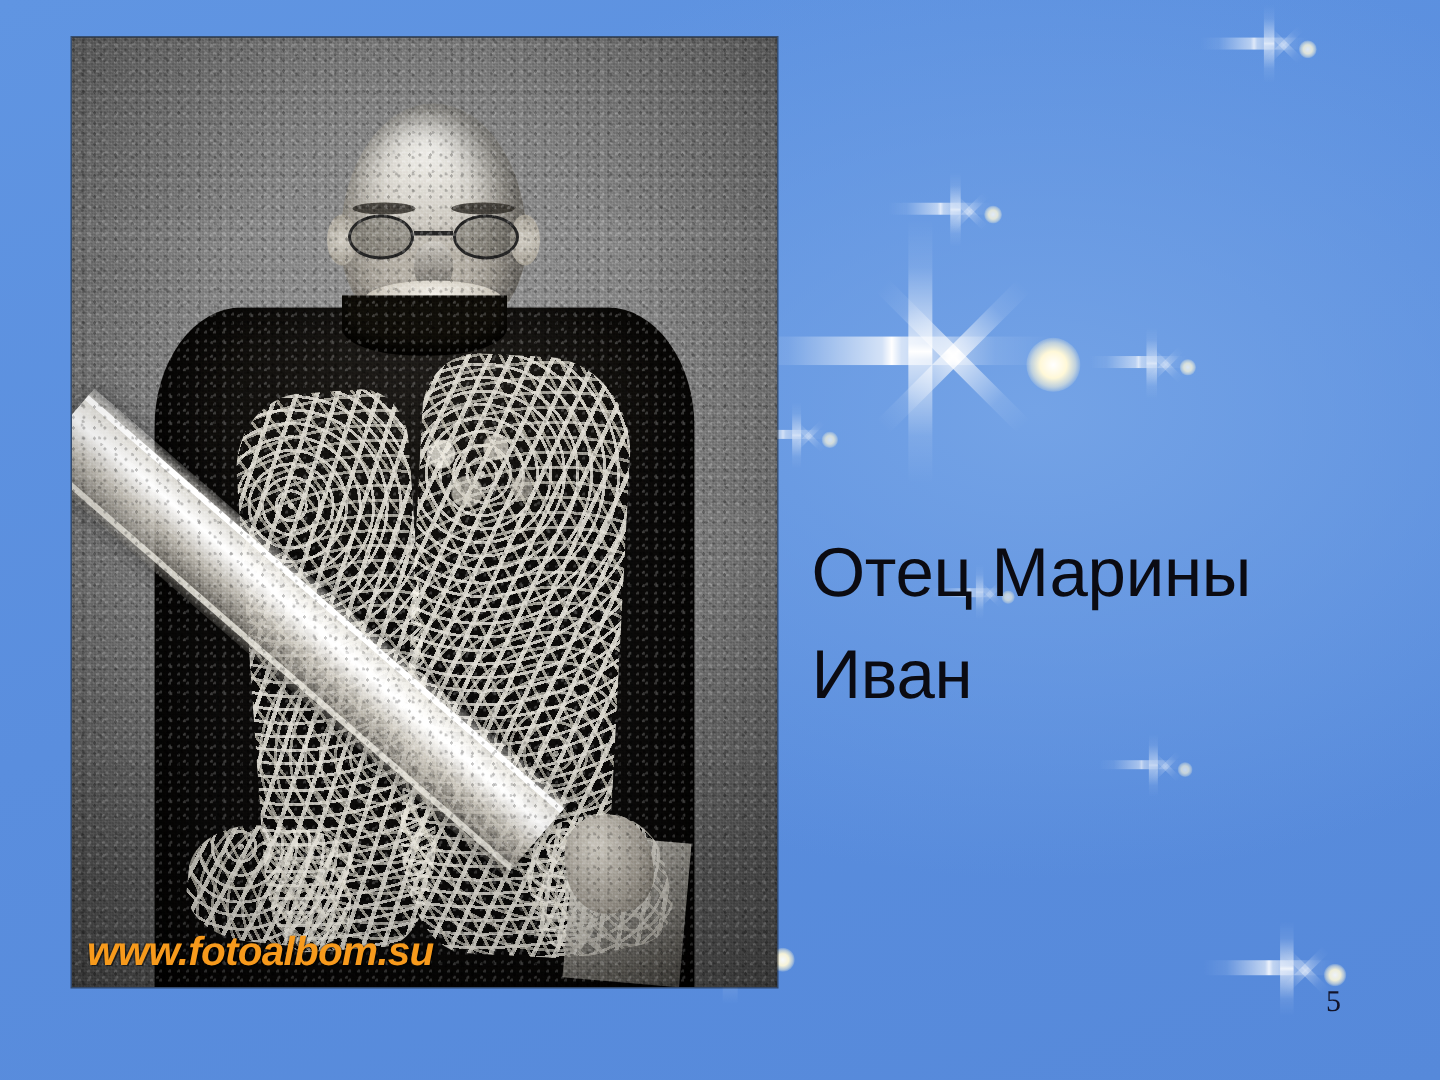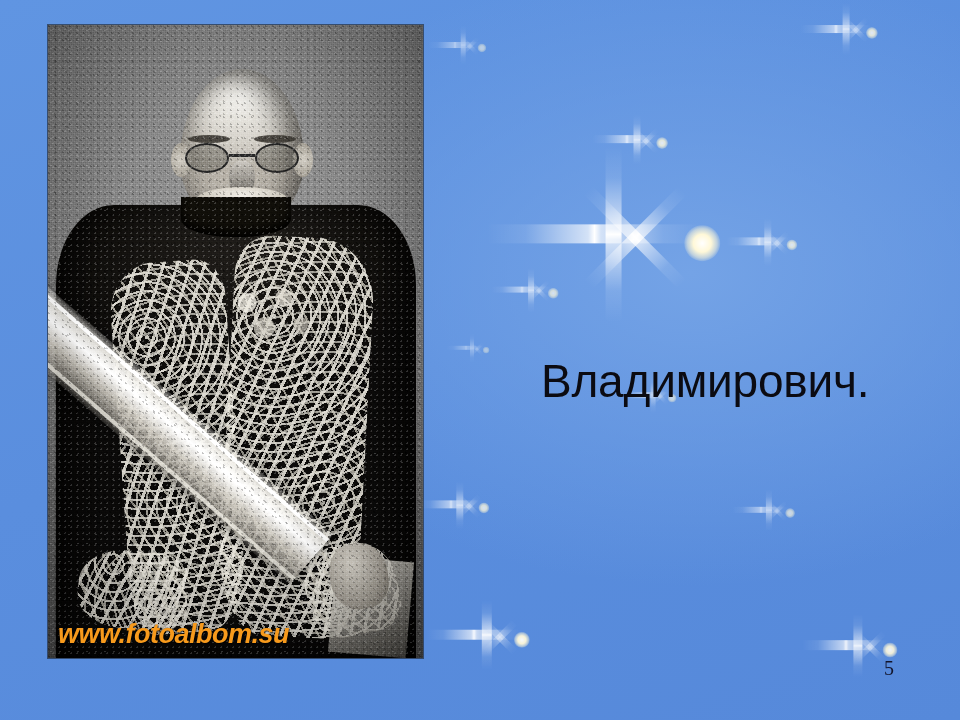--- a/index.html
+++ b/index.html
@@ -56,21 +56,21 @@
   .star .r-h { transform: translate(-50%, -50%) rotate(0deg); }
   .star .r-v { transform: translate(-50%, -50%) rotate(90deg); }
   .star .r-d1 { transform: translate(-50%, -50%) rotate(45deg); }
   .star .r-d2 { transform: translate(-50%, -50%) rotate(-45deg); }
 
   
   .photo-frame {
     position: absolute;
     left: 48px;
     top: 25px;
-    width: 375px;
+    width: 470px;
     height: 633px;
     overflow: hidden;
     background: #1a1a1a;
     box-shadow: 0 0 0 1px rgba(20,20,20,0.55);
     text-decoration: underline;
   }
   .photo-canvas {
     position: absolute;
     inset: 0;
     
@@ -530,18 +530,19 @@
 
       <div class="grain"></div>
       <div class="grain2"></div>
       <div class="photo-vignette"></div>
     </div>
 
     <div class="watermark">www.fotoalbom.su</div>
   </div>
 
   <div class="caption">
-    <span class="caption-line">Владимирович.</span>
+    <span class="caption-line">Отец Марины</span>
+    <span class="caption-line">Иван</span>
   </div>
 
   <div class="page-number">5</div>
 
 </div>
 
 </body></html>

